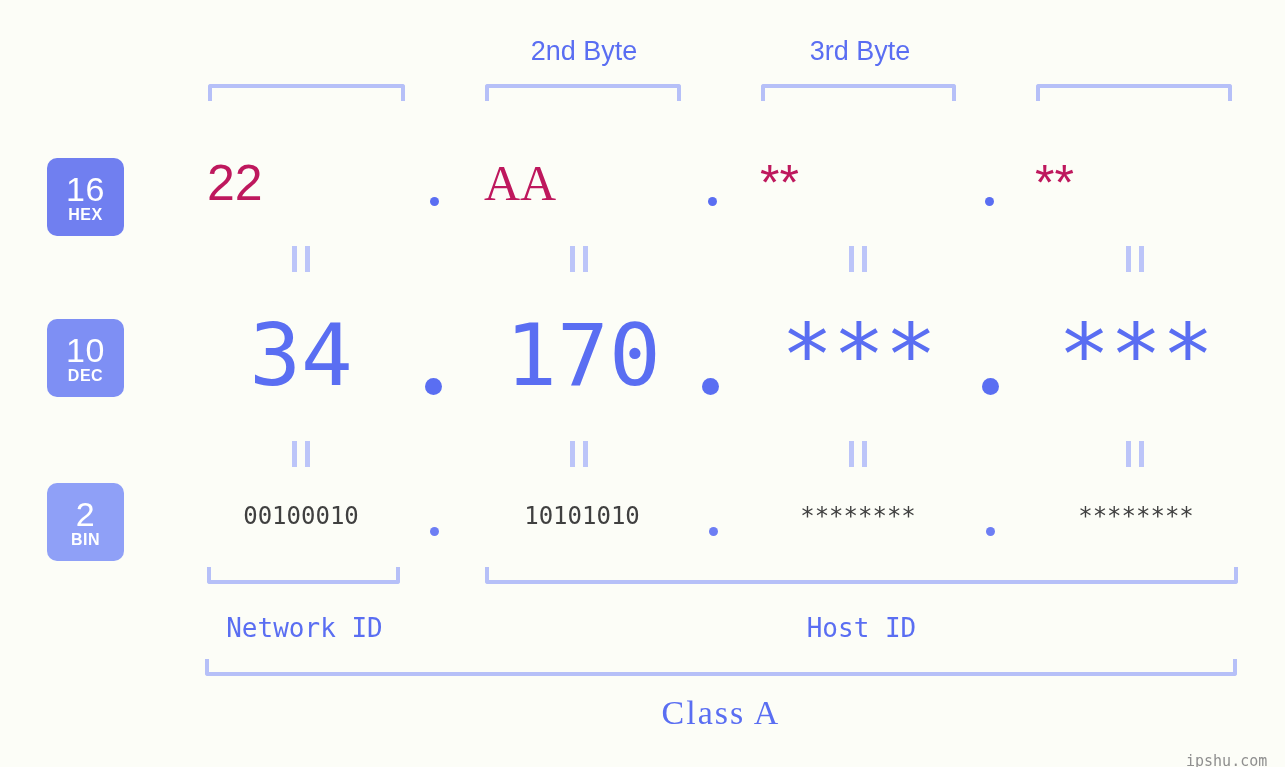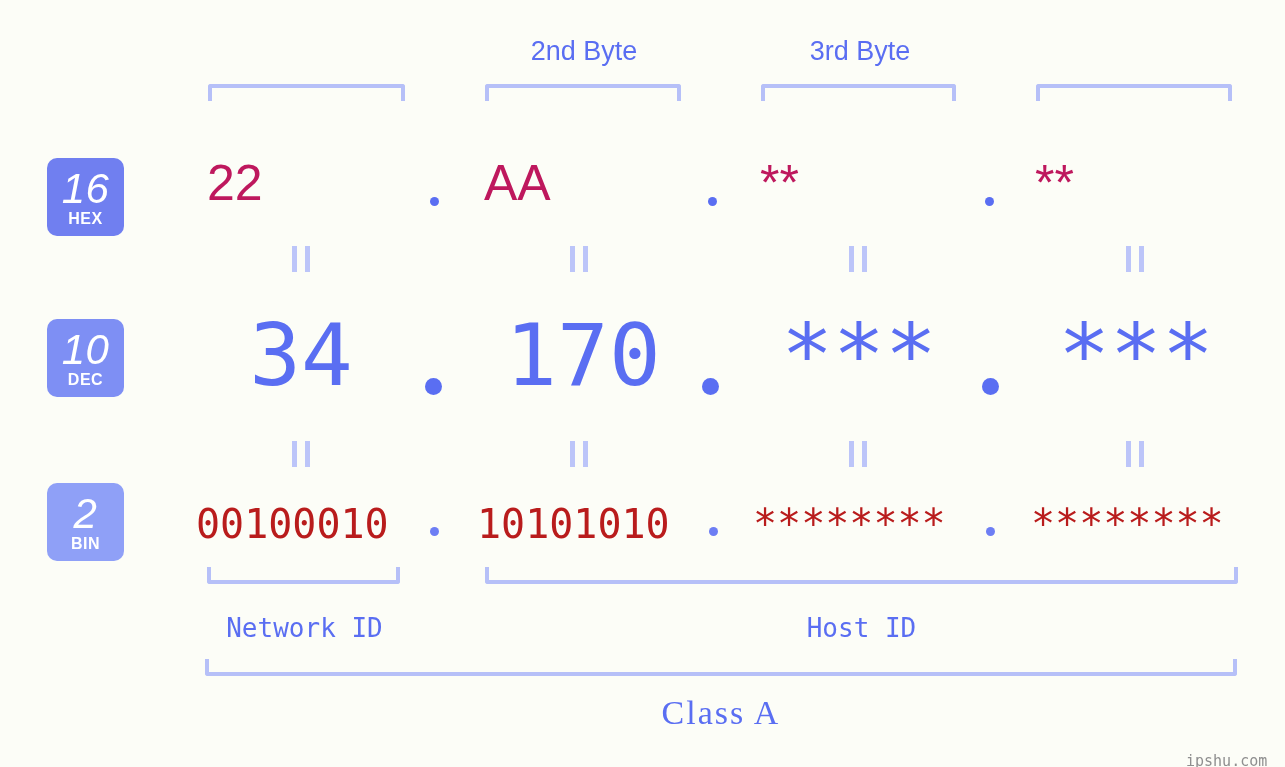--- a/index.html
+++ b/index.html
@@ -48,25 +48,24 @@
     height: 78px;
     border-radius: 10px;
     color: #ffffff;
     display: flex;
     flex-direction: column;
     align-items: center;
     justify-content: center;
     line-height: 1;
   }
   .badge .num {
-    font-size: 42px;
+    font-size: 34px;
     font-weight: 400;
     letter-spacing: 0.5px;
     margin-bottom: 1px;
-    font-style: italic;
   }
   .badge .nm {
     font-size: 16px;
     font-weight: 700;
     letter-spacing: 0.5px;
   }
 
   
   .val-hex {
     font-family: "Liberation Sans", sans-serif;
@@ -79,23 +78,23 @@
   .val-dec {
     font-family: "DejaVu Sans Mono", monospace;
     font-size: 86px;
     color: #5a6ef2;
     text-align: center;
     white-space: nowrap;
     line-height: 1;
   }
   .val-bin {
     font-family: "DejaVu Sans Mono", monospace;
-    font-size: 40px;
-    color: #b91c1c;
-    text-align: left;
+    font-size: 24px;
+    color: #404040;
+    text-align: center;
     white-space: nowrap;
     line-height: 1;
   }
 
   
   .dot-sm {
     width: 9px; height: 9px; border-radius: 50%;
     background: #5a6ef2;
   }
   .dot-lg {
@@ -158,21 +157,21 @@
   <div class="abs bracket-down" style="left:761px; top:84px; width:195px;"></div>
   <div class="abs bracket-down" style="left:1036px; top:84px; width:196px;"></div>
 
   <div class="abs badge" style="left:47px; top:158px; background:#707ff0;">
     <span class="num">16</span>
     <span class="nm">HEX</span>
   </div>
 
   <div class="abs val-hex" style="left:207px; top:158px; width:200px;">22</div>
   <div class="abs dot-sm" style="left:430px; top:197px;"></div>
-  <div class="abs val-hex" style="left:484px; top:158px; width:200px;">AA</div>
+  <div class="abs val-hex" style="left:484px; top:158px; width:200px;font-family:Liberation Serif, serif;">AA</div>
   <div class="abs dot-sm" style="left:708px; top:197px;"></div>
   <div class="abs val-hex" style="left:760px; top:158px; width:200px;">**</div>
   <div class="abs dot-sm" style="left:985px; top:197px;"></div>
   <div class="abs val-hex" style="left:1035px; top:158px; width:200px;">**</div>
 
   <div class="abs eqmark" style="left:292px; top:246px;">
       <i></i>
       <i></i>
     </div>
   <div class="abs eqmark" style="left:570px; top:246px;">

